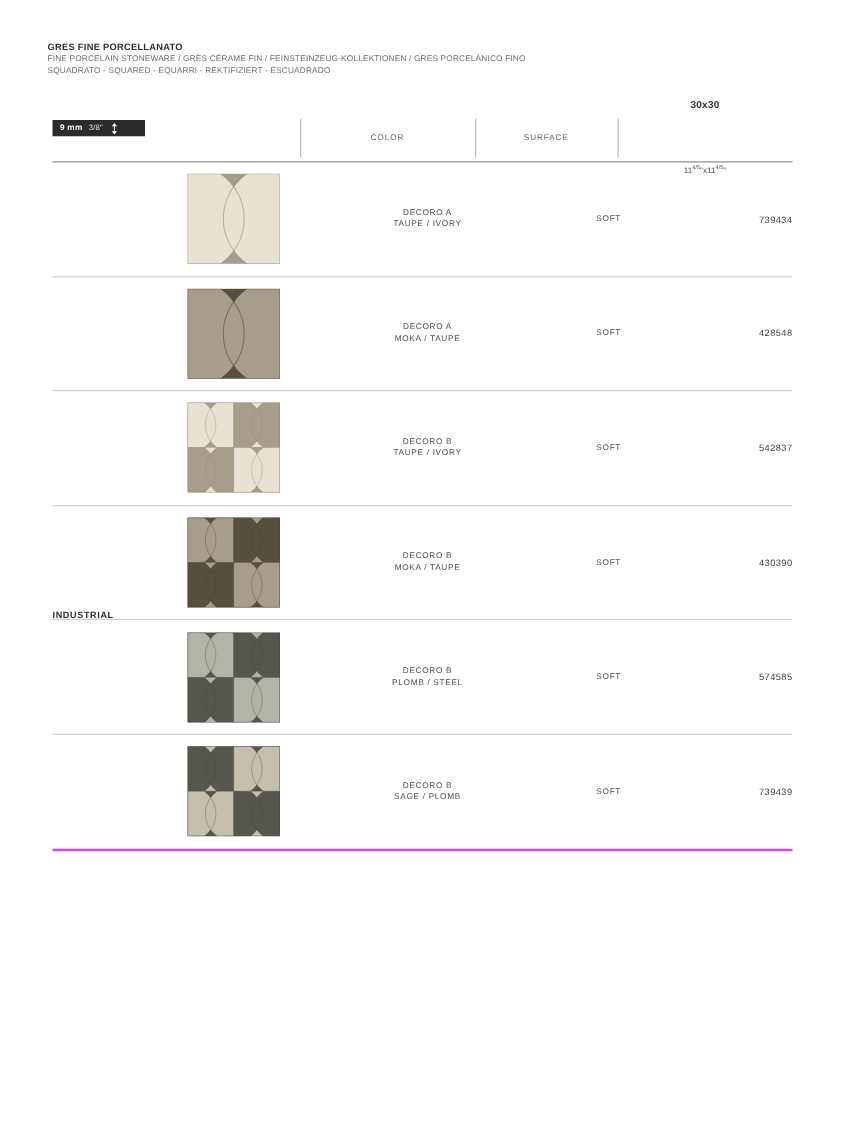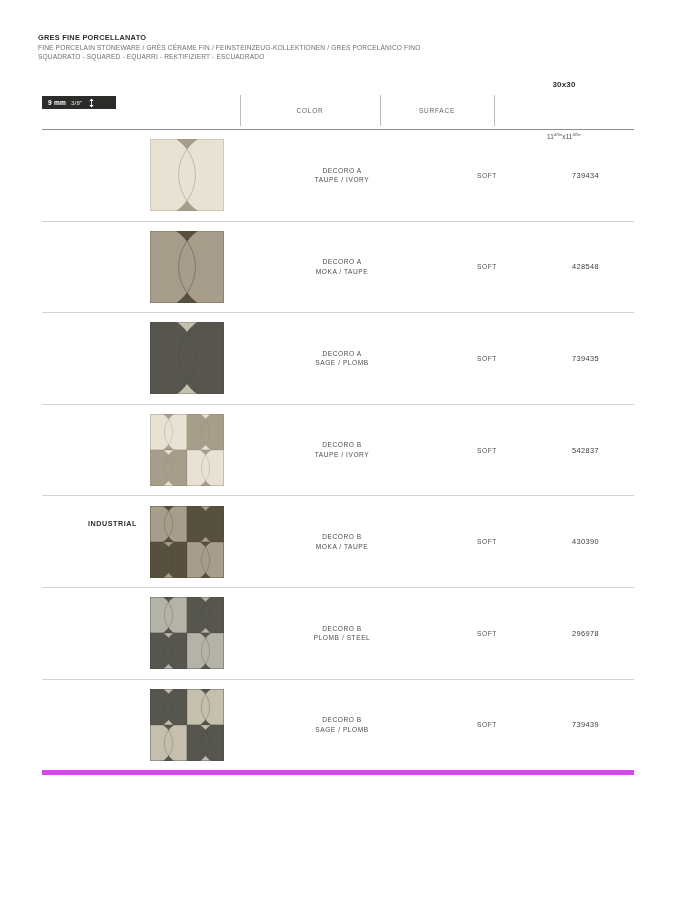--- a/index.html
+++ b/index.html
@@ -57,41 +57,41 @@
     font-size:7.2px;font-weight:bold;letter-spacing:.55px;
     color:#2e2e2c;text-transform:uppercase;text-align:left;
   }
 
   .rows{position:relative;}
   .row{
     position:relative;height:90.6px;
     border-bottom:1px solid #d3d3d0;
     display:flex;align-items:center;
   }
-  .row:last-child{border-bottom:5px solid #d946ef;}
+  .row:last-child{border-bottom:2px solid #d946ef;}
 
   .cell-img{
     position:absolute;left:108px;top:50%;transform:translateY(-50%);
     width:74px;height:72px;
   }
   .tile{width:74px;height:72px;display:block;}
 
   .cell-color{
     position:absolute;left:205px;width:190px;
     text-align:center;line-height:9.6px;
   }
   .cell-color .ln{font-size:6.6px;letter-spacing:.55px;color:#4d4d4a;text-transform:uppercase;}
 
   .cell-surface{
     position:absolute;left:395px;width:100px;text-align:center;
   }
   .cell-surface .ln{font-size:6.6px;letter-spacing:.55px;color:#4d4d4a;text-transform:uppercase;}
 
   .cell-code{
-    position:absolute;left:495px;width:97px;text-align:center;
+    position:absolute;left:495px;width:97px;text-align:right;
   }
   .cell-code .ln{font-size:7.4px;letter-spacing:.35px;color:#3a3a38;}
 </style>
 </head>
 <body>
 
 <div class="page">
 
   <div class="header">
     <div class="h-title">GRES FINE PORCELLANATO</div>
@@ -159,42 +159,20 @@
     <div class="cell-surface">
       <div class="ln">SOFT</div>
     </div>
     <div class="cell-code">
       <div class="ln">428548</div>
     </div>
         </div>
         <div class="row">
     <div class="cell-img">
   <svg class="tile" viewBox="0 0 100 100" preserveAspectRatio="none">
-    <rect x="0" y="0" width="100" height="100" fill="#c5c0ae"></rect>
-    <path d="M0,0 L36,0 A62,62 0 0 1 36,100 L0,100 Z" fill="#56564f"></path>
-    <path d="M100,0 L64,0 A62,62 0 0 0 64,100 L100,100 Z" fill="#56564f"></path>
-    <path d="M36,0 A62,62 0 0 1 36,100" fill="none" stroke="#4a4a44" stroke-width="1.1" opacity=".55"></path>
-    <path d="M64,0 A62,62 0 0 0 64,100" fill="none" stroke="#4a4a44" stroke-width="1.1" opacity=".55"></path>
-    <rect x="0" y="0" width="100" height="100" fill="none" stroke="#4a4a44" stroke-width="1.6" opacity=".45"></rect>
-  </svg>
-          </div>
-    <div class="cell-color">
-      <div class="ln">DECORO A</div>
-      <div class="ln">SAGE / PLOMB</div>
-    </div>
-    <div class="cell-surface">
-      <div class="ln">SOFT</div>
-    </div>
-    <div class="cell-code">
-      <div class="ln">739435</div>
-    </div>
-        </div>
-        <div class="row">
-    <div class="cell-img">
-  <svg class="tile" viewBox="0 0 100 100" preserveAspectRatio="none">
 
       <g transform="translate(0,0)">
         <rect x="0" y="0" width="50" height="50" fill="#a79d8b"></rect>
         <path d="M0,0 L18,0 A31,31 0 0 1 18,50 L0,50 Z" fill="#e8e2d5"></path>
         <path d="M50,0 L32,0 A31,31 0 0 0 32,50 L50,50 Z" fill="#e8e2d5"></path>
         <path d="M18,0 A31,31 0 0 1 18,50" fill="none" stroke="#8e8574" stroke-width=".8" opacity=".5"></path>
         <path d="M32,0 A31,31 0 0 0 32,50" fill="none" stroke="#8e8574" stroke-width=".8" opacity=".5"></path>
         <rect x="0" y="0" width="50" height="50" fill="none" stroke="#8e8574" stroke-width=".9" opacity=".45"></rect>
       </g>
       <g transform="translate(50,0)">
@@ -325,21 +303,21 @@
   </svg>
           </div>
     <div class="cell-color">
       <div class="ln">DECORO B</div>
       <div class="ln">PLOMB / STEEL</div>
     </div>
     <div class="cell-surface">
       <div class="ln">SOFT</div>
     </div>
     <div class="cell-code">
-      <div class="ln">296978</div>
+      <div class="ln">574585</div>
     </div>
         </div>
         <div class="row">
     <div class="cell-img">
   <svg class="tile" viewBox="0 0 100 100" preserveAspectRatio="none">
 
       <g transform="translate(0,0)">
         <rect x="0" y="0" width="50" height="50" fill="#c5c0ae"></rect>
         <path d="M0,0 L18,0 A31,31 0 0 1 18,50 L0,50 Z" fill="#56564f"></path>
         <path d="M50,0 L32,0 A31,31 0 0 0 32,50 L50,50 Z" fill="#56564f"></path>
@@ -391,15 +369,15 @@
   <div class="badge">
     <span class="badge-mm">9 mm</span>
     <span class="badge-in">3/8"</span>
     <svg class="badge-arrow" width="7" height="10" viewBox="0 0 7 10">
       <path d="M3.5 0.4 L5.6 3.0 L1.4 3.0 Z" fill="#ffffff"></path>
       <rect x="3.1" y="2.8" width="0.8" height="4.4" fill="#ffffff"></rect>
       <path d="M3.5 9.6 L5.6 7.0 L1.4 7.0 Z" fill="#ffffff"></path>
     </svg>
   </div>
 
-  <div class="group-label" id="group-label" style="left: 42px; top: 519px; margin-left: 46px;">INDUSTRIAL</div>
+  <div class="group-label" id="group-label" style="left: 42px; top: 487px;">INDUSTRIAL</div>
 
 </div>
 
 </body></html>

